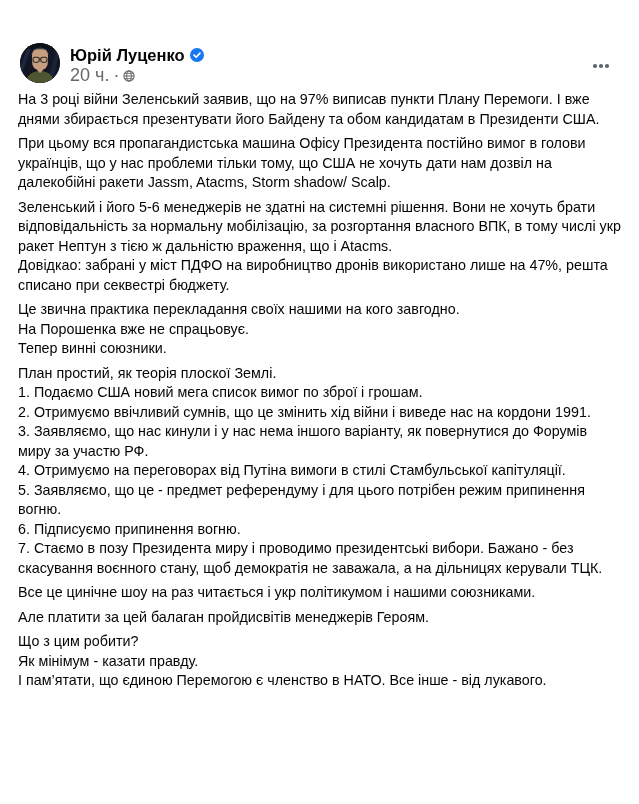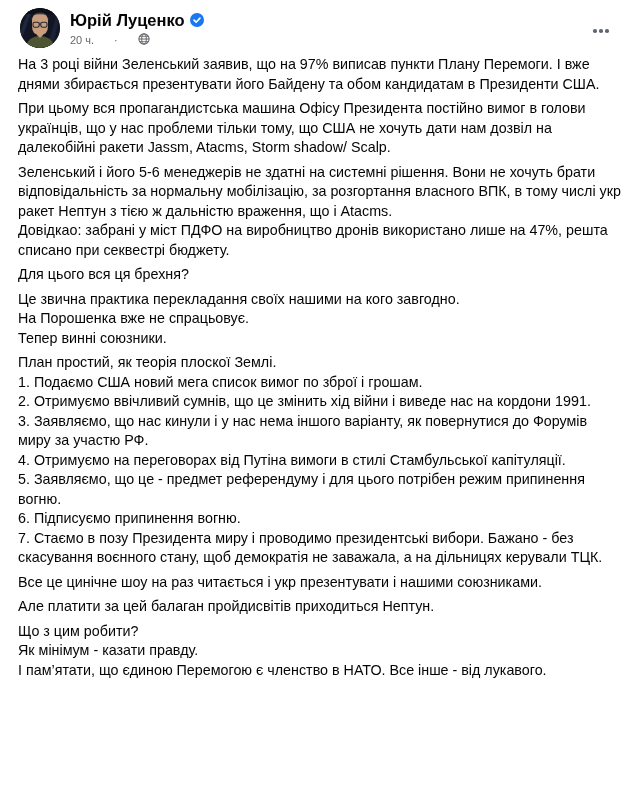--- a/index.html
+++ b/index.html
@@ -14,20 +14,21 @@
   .post {
     position: relative;
     width: 639px;
     min-height: 804px;
     background: #ffffff;
   }
   .post-header {
     display: flex;
     align-items: flex-start;
     padding: 8px 18px 0 20px;
+    margin-top: 35px;
   }
   .avatar {
     width: 40px;
     height: 40px;
     flex: 0 0 40px;
     border-radius: 50%;
     overflow: hidden;
     cursor: pointer;
     background: #14161f;
   }
@@ -38,24 +39,24 @@
     font-weight: bold;
     font-size: 16.5px;
     line-height: 20px;
     color: #050505;
     cursor: pointer;
   }
   .verified { display: inline-flex; align-items: center; }
   .verified svg { width: 14px; height: 14px; display: block; }
   .meta-row {
     display: flex;
-    align-items: flex-start;
-    gap: 20px;
+    align-items: center;
+    gap: 4px;
     margin-top: 3px;
-    font-size: 11px;
+    font-size: 18px;
     line-height: 15px;
     color: #65676b;
   }
   .meta-row .timestamp { cursor: pointer; }
   .meta-row .sep { color: #65676b; }
   .globe { display: inline-flex; align-items: center; }
   .globe svg { width: 12px; height: 12px; display: block; }
   .more-btn {
     position: absolute;
     top: 21px;
@@ -146,32 +147,31 @@
       <span class="dot"></span>
     </div>
 
   </div>
 
   <div class="post-body">
       <div class="para">На 3 році війни Зеленський заявив, що на 97% виписав пункти Плану Перемоги. І вже днями збирається презентувати його Байдену та обом кандидатам в Президенти США.</div>
       <div class="para">При цьому вся пропагандистська машина Офісу Президента постійно вимог в голови українців, що у нас проблеми тільки тому, що США не хочуть дати нам дозвіл на далекобійні ракети Jassm, Atacms, Storm shadow/ Scalp.</div>
       <div class="para">Зеленський і його 5-6 менеджерів не здатні на системні рішення. Вони не хочуть брати відповідальність за нормальну мобілізацію, за розгортання власного ВПК, в тому числі укр ракет Нептун з тією ж дальністю враження, що і Atacms.
 Довідкао: забрані у міст ПДФО на виробництво дронів використано лише на 47%, решта списано при секвестрі бюджету.</div>
-      <div class="para">Для цього вся ця брехня?</div>
       <div class="para">Це звична практика перекладання своїх нашими на кого завгодно.
 На Порошенка вже не спрацьовує.
 Тепер винні союзники.</div>
       <div class="para">План простий, як теорія плоскої Землі.
 1. Подаємо США новий мега список вимог по зброї і грошам.
 2. Отримуємо ввічливий сумнів, що це змінить хід війни і виведе нас на кордони 1991.
 3. Заявляємо, що нас кинули і у нас нема іншого варіанту, як повернутися до Форумів миру за участю РФ.
 4. Отримуємо на переговорах від Путіна вимоги в стилі Стамбульської капітуляції.
 5. Заявляємо, що це - предмет референдуму і для цього потрібен режим припинення вогню.
 6. Підписуємо припинення вогню.
 7. Стаємо в позу Президента миру і проводимо президентські вибори. Бажано - без скасування воєнного стану, щоб демократія не заважала, а на дільницях керували ТЦК.</div>
-      <div class="para">Все це цинічне шоу на раз читається і укр презентувати і нашими союзниками.</div>
-      <div class="para">Але платити за цей балаган пройдисвітів приходиться Нептун.</div>
+      <div class="para">Все це цинічне шоу на раз читається і укр політикумом і нашими союзниками.</div>
+      <div class="para">Але платити за цей балаган пройдисвітів менеджерів Героям.</div>
       <div class="para">Що з цим робити?
 Як мінімум - казати правду.
 І пам’ятати, що єдиною Перемогою є членство в НАТО. Все інше - від лукавого.</div>
     </div>
 
 </div>
 
 </body></html>

